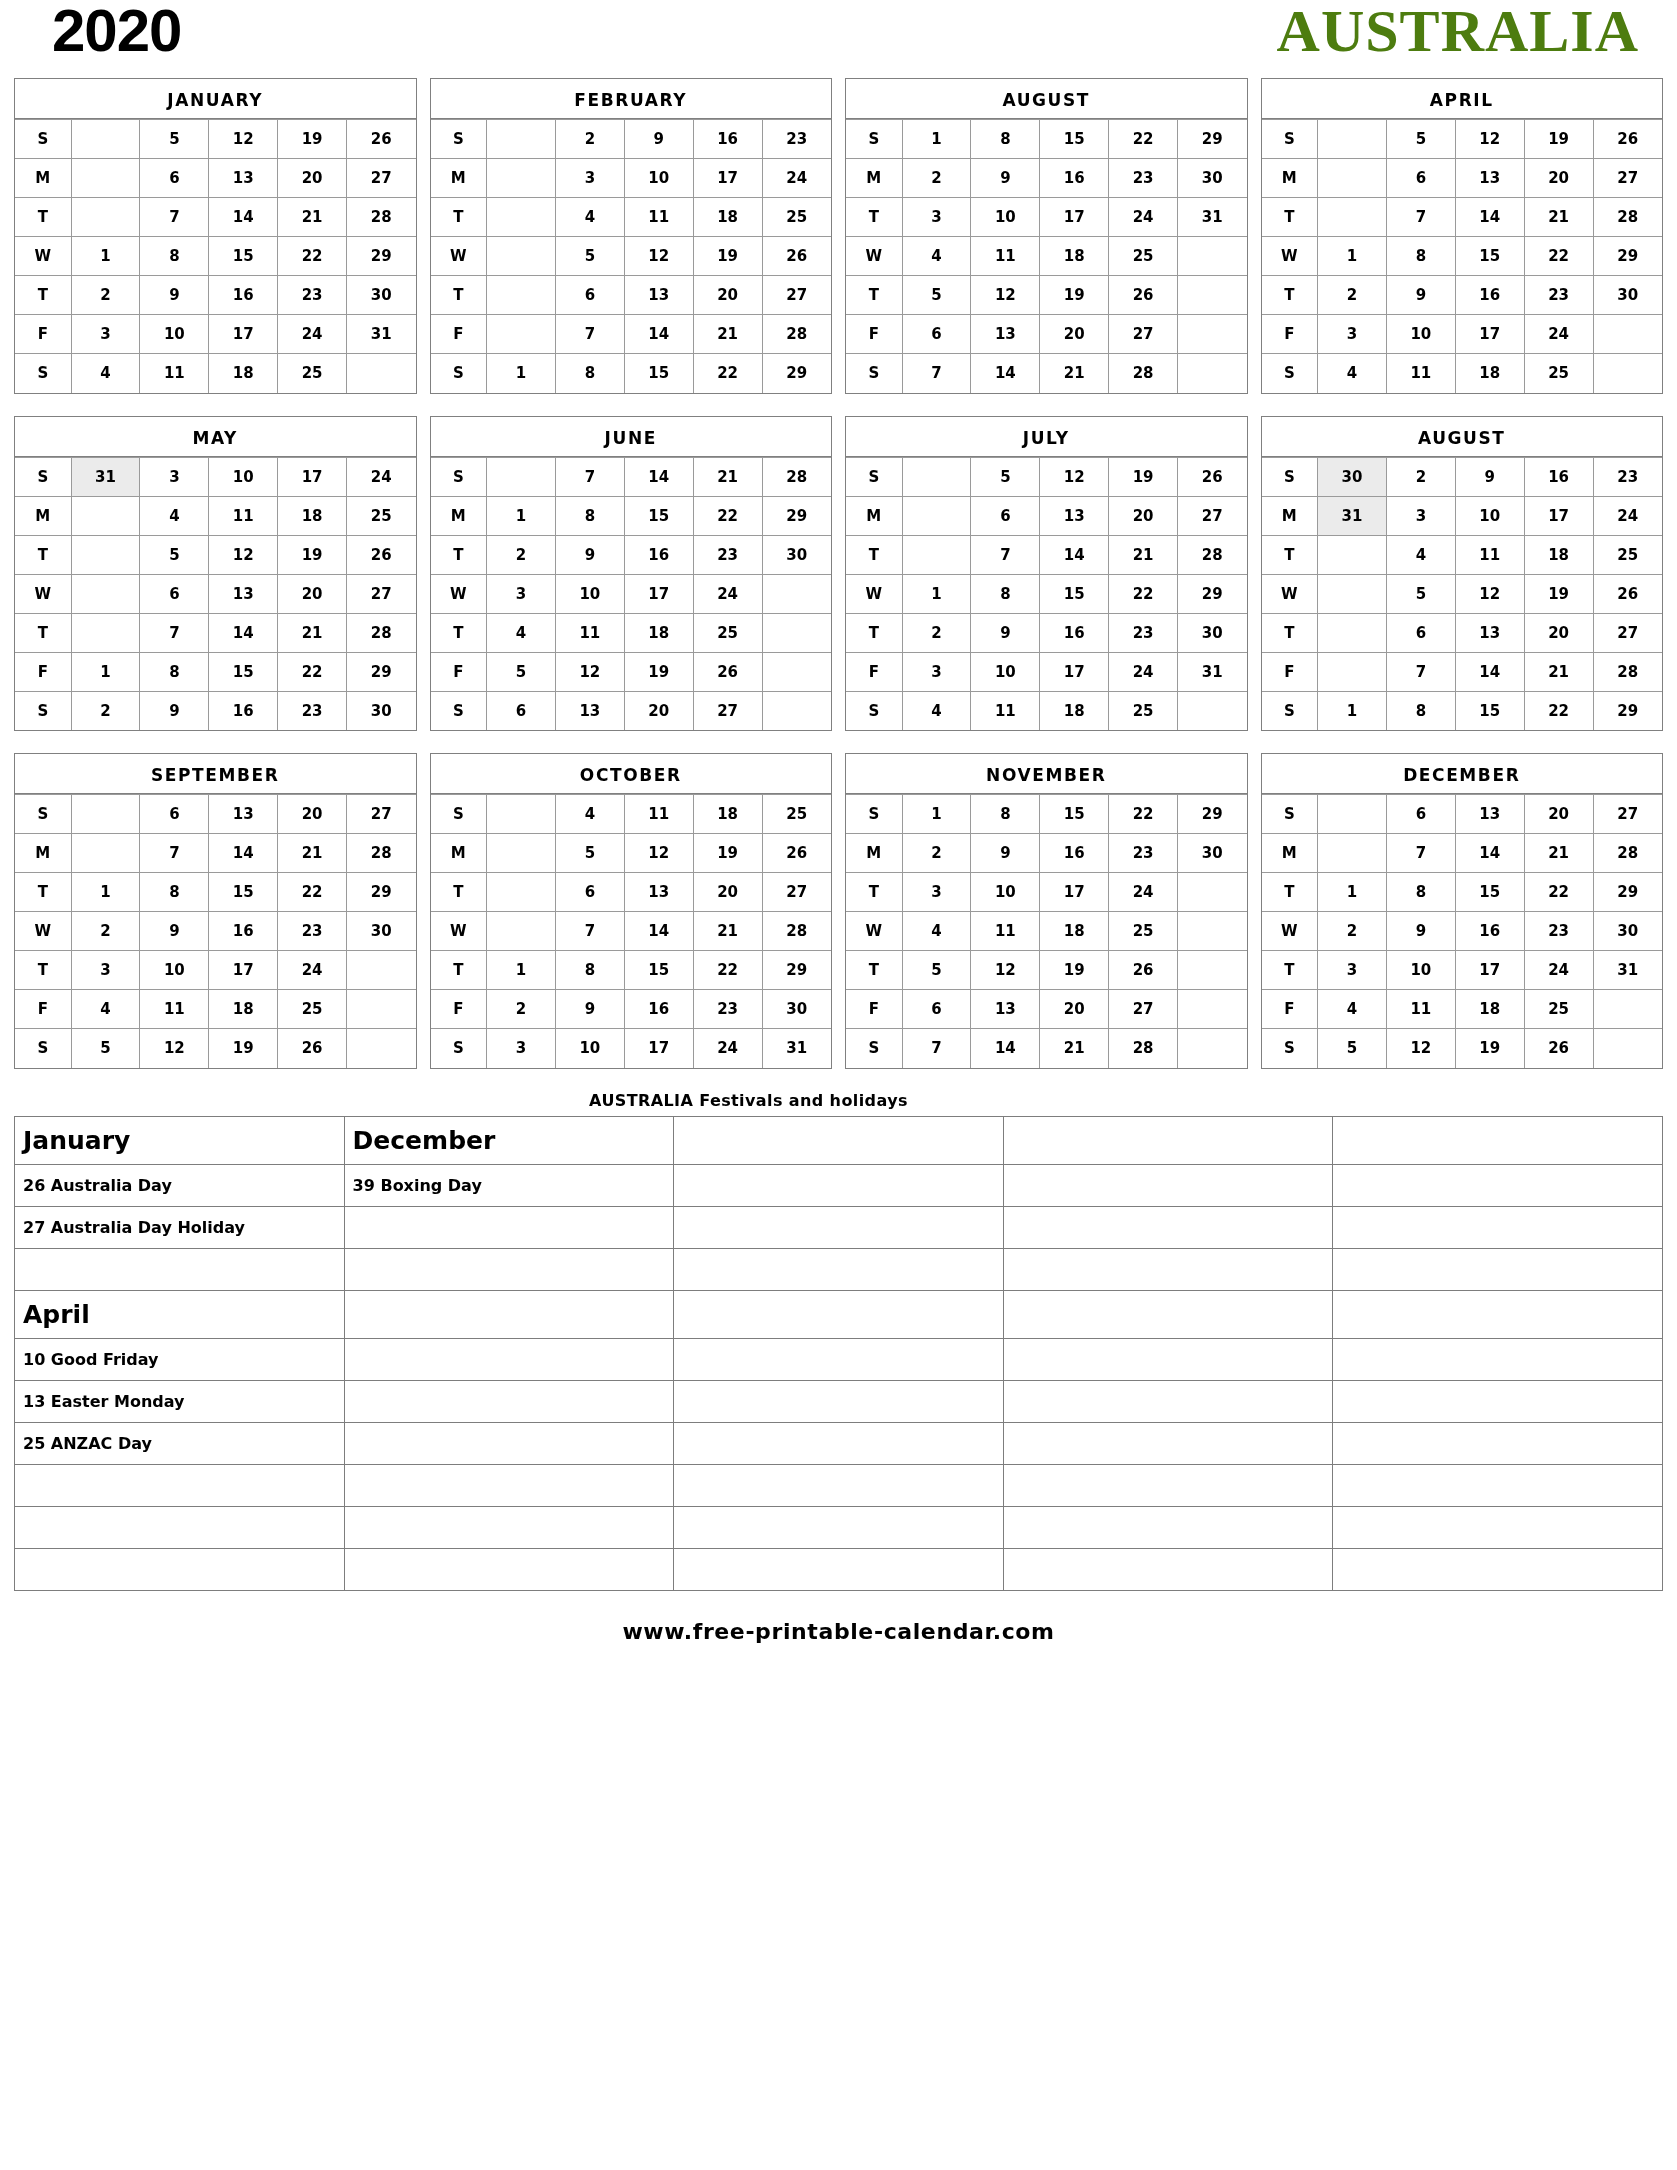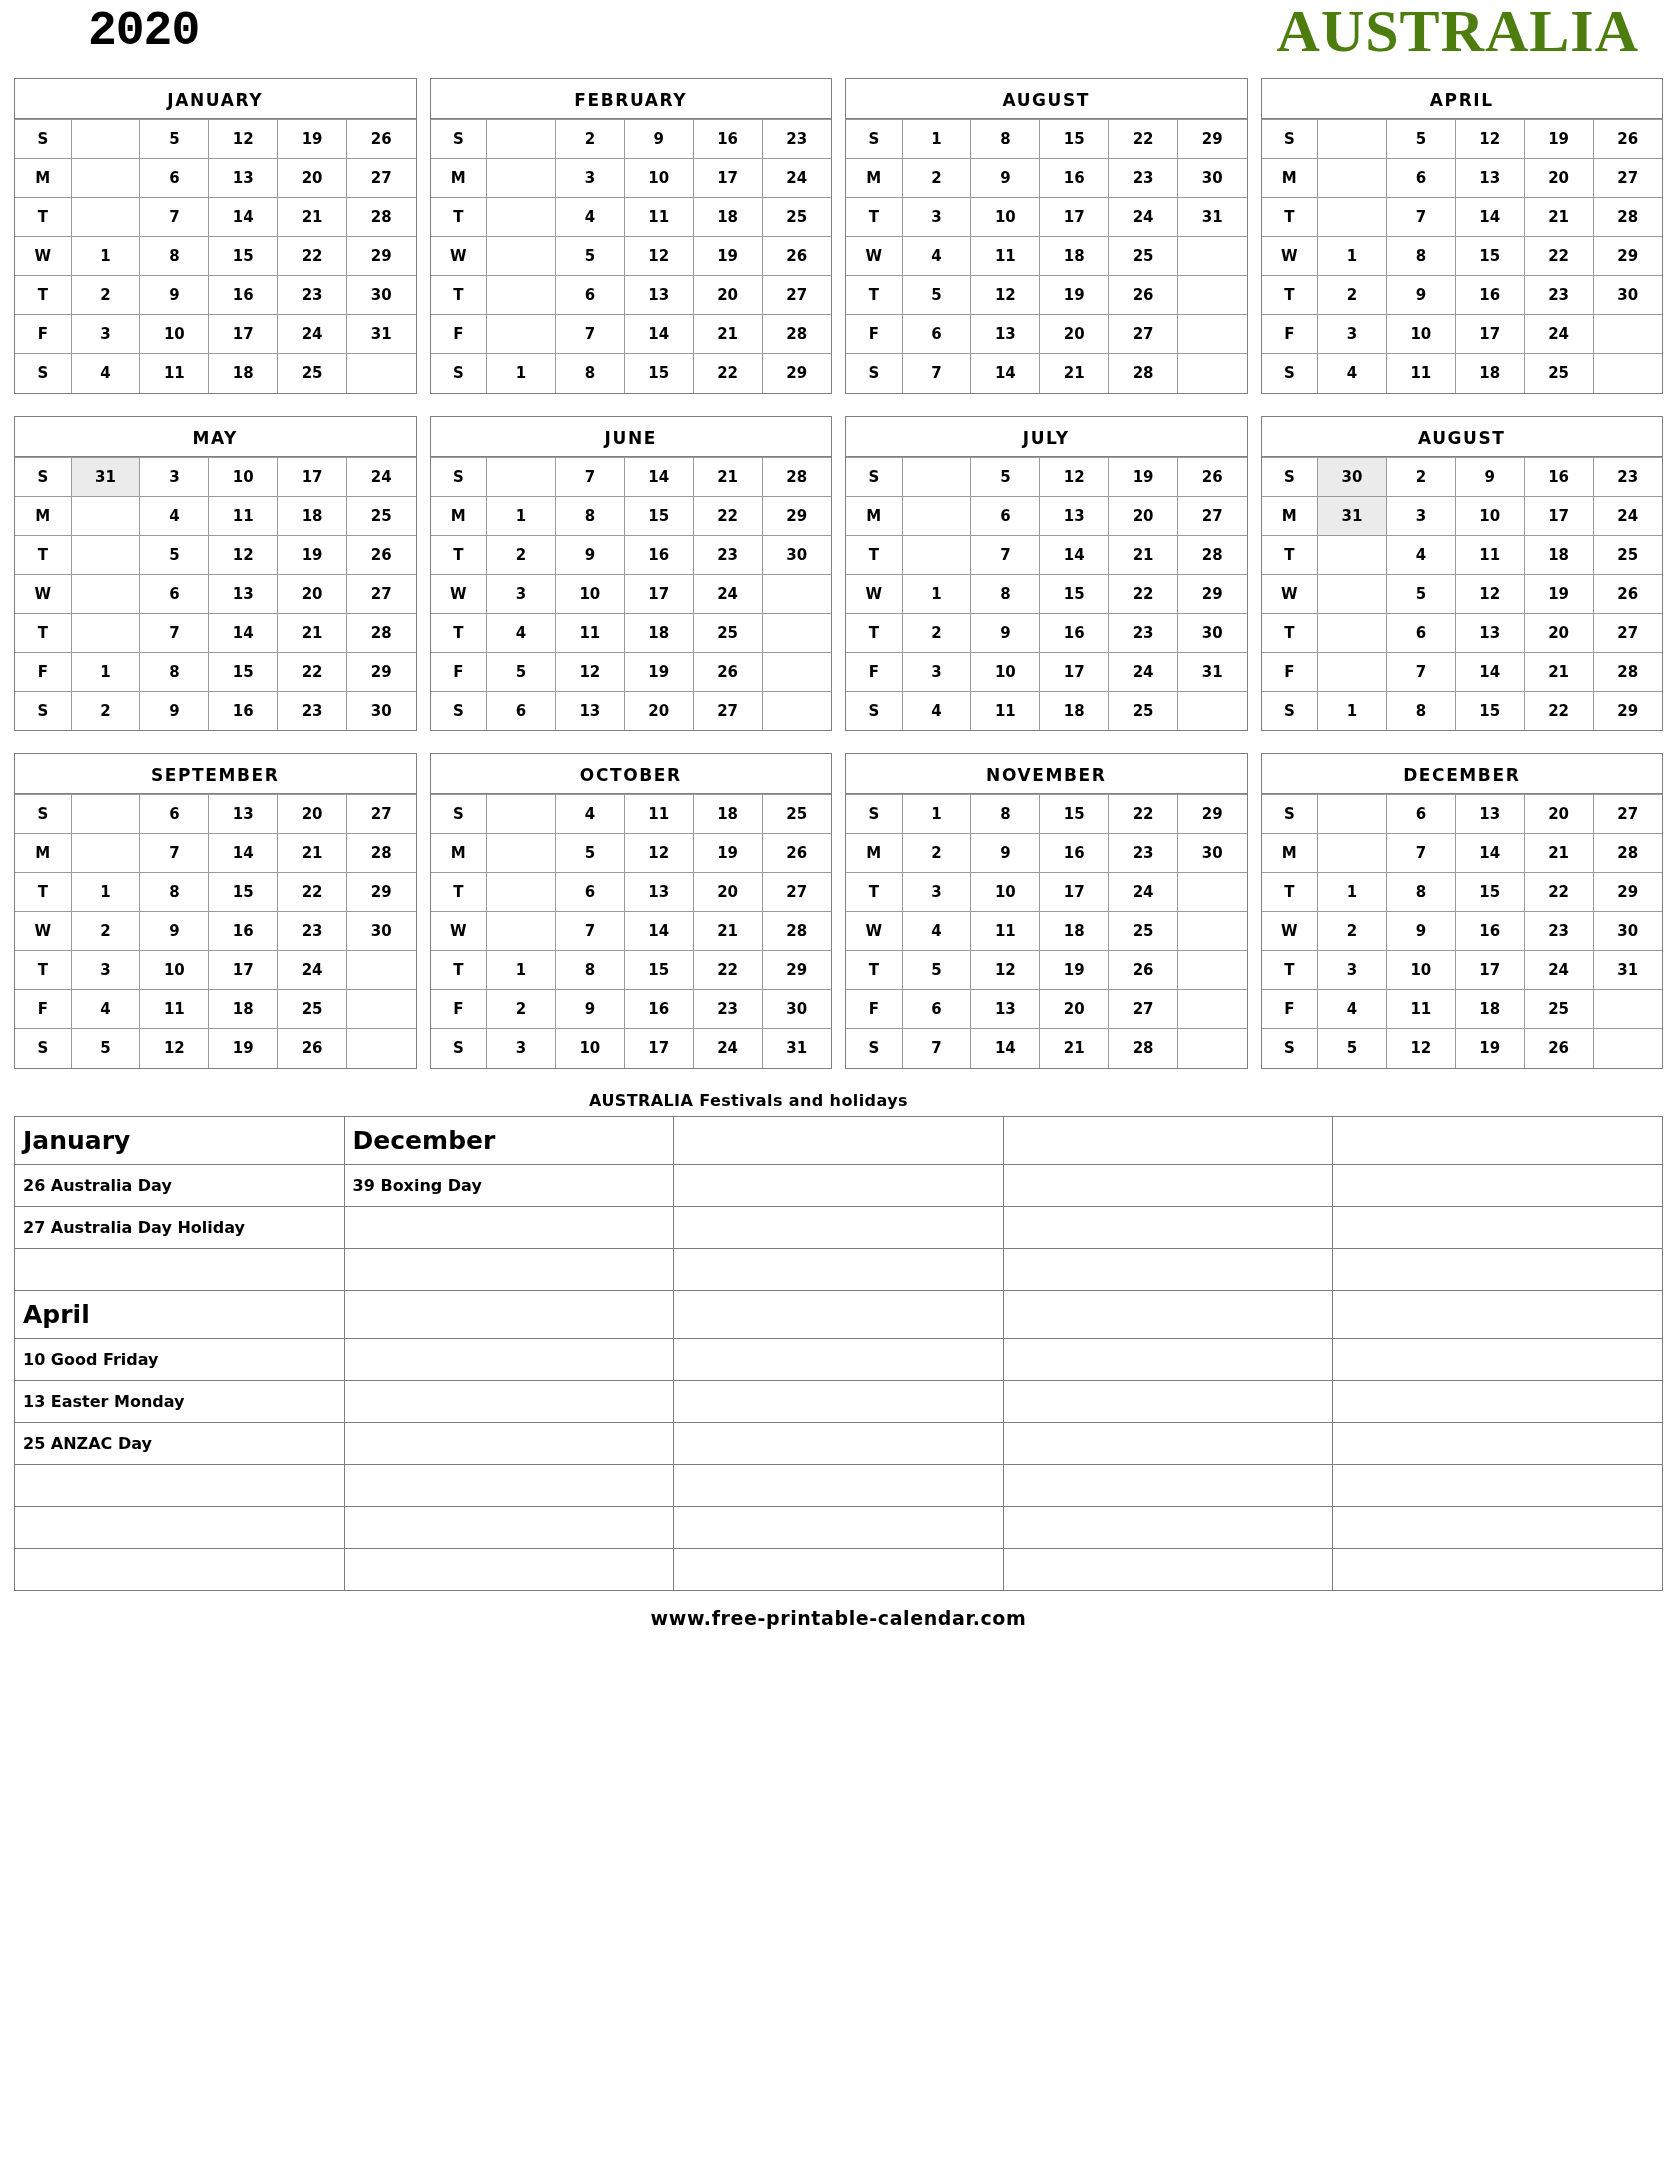--- a/index.html
+++ b/index.html
@@ -28,26 +28,26 @@
   
   .header {
     height: 78px;
     display: flex;
     align-items: flex-start;
     justify-content: space-between;
     padding: 0 12px;
     box-sizing: border-box;
   }
   .year-title {
-    font-family: Liberation Mono, monospace;
+    font-family: Liberation Sans, sans-serif;
     font-weight: bold;
-    font-size: 48px;
+    font-size: 60px;
     line-height: 62px;
     letter-spacing: -1px;
-    margin-left: 62px;
+    margin-left: 26px;
     color: #000;
   }
   .country-title {
     font-family: "Liberation Serif", "DejaVu Serif", serif;
     font-weight: bold;
     font-size: 60px;
     line-height: 62px;
     letter-spacing: 1px;
     margin-right: 12px;
     color: #4d7c0f;
@@ -137,24 +137,24 @@
     letter-spacing: 0;
     height: 48px;
   }
   table.holidays-table td.blank {
     height: 42px;
   }
 
   
   .footer {
     text-align: center;
-    font-size: 19px;
+    font-size: 22px;
     font-weight: bold;
     letter-spacing: 0.6px;
-    margin-top: 16px;
+    margin-top: 28px;
   }
 </style>
 </head>
 <body>
 
 <div class="page">
 
   <div class="header">
     <div class="year-title">2020</div>
     <div class="country-title">AUSTRALIA</div>

